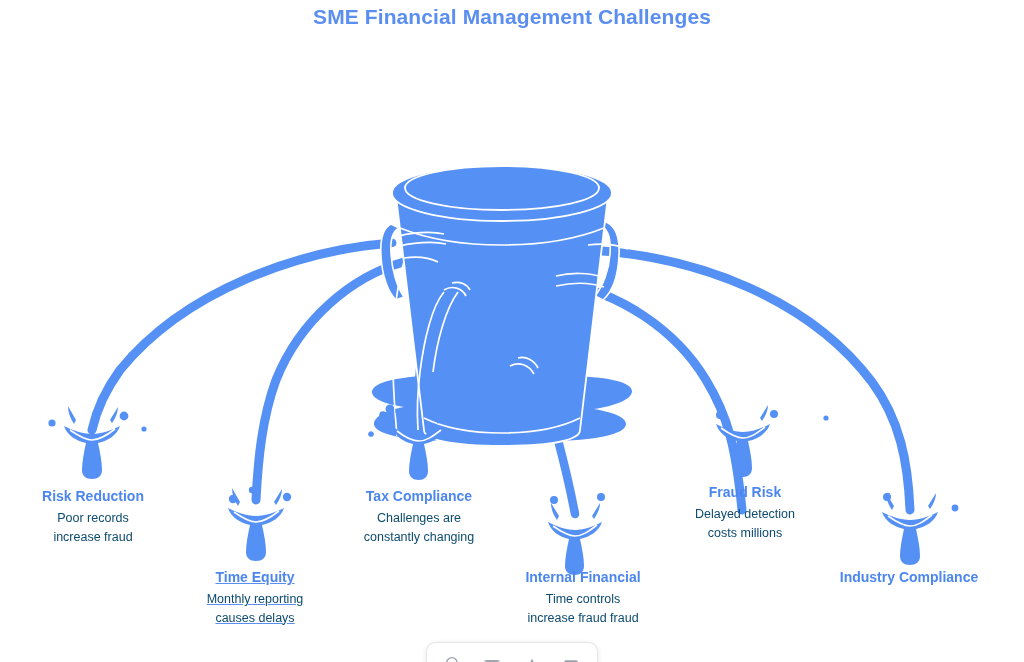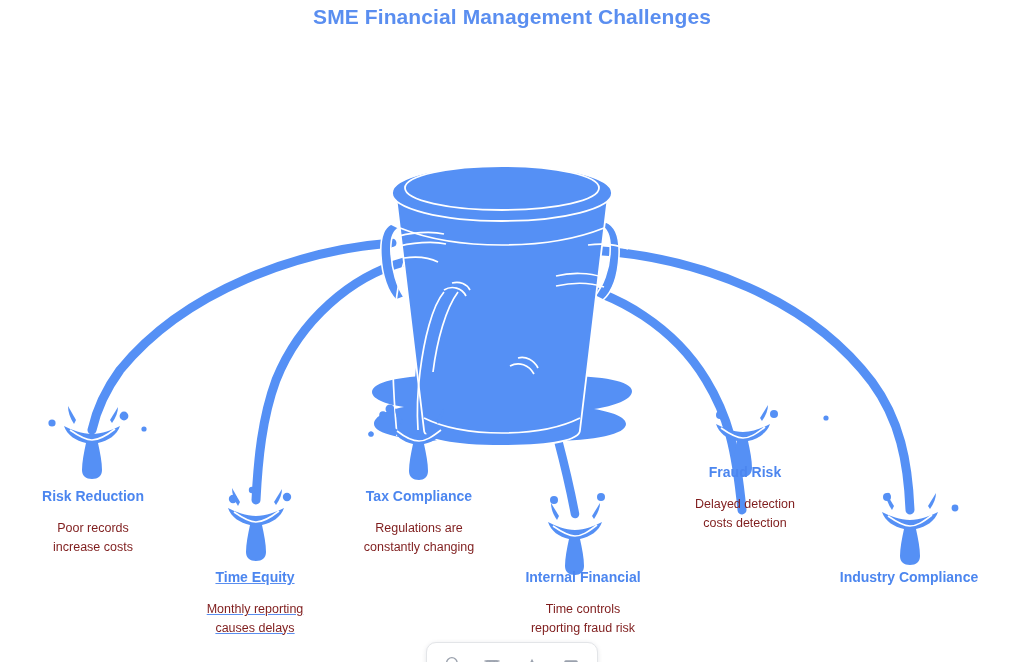--- a/index.html
+++ b/index.html
@@ -52,33 +52,33 @@
     color: #5a8ef0;
   }
   .leak-label .ll-title {
     font-size: 14px;
     font-weight: bold;
     line-height: 16px;
     color: #4c86ef;
     white-space: nowrap;
   }
   .leak-label .ll-desc {
-    margin-top: 15px;
+    margin-top: 5px;
     font-size: 12.5px;
     font-weight: normal;
     line-height: 18.5px;
-    color: #7f1d1d;
+    color: #0c4a6e;
   }
 
   
   #label-0 { left: 12px;  top: 488px; width: 162px; }
   #label-1 { left: 174px; top: 569px; width: 162px; text-decoration: underline; }
   #label-2 { left: 338px; top: 488px; width: 162px; }
   #label-3 { left: 502px; top: 569px; width: 162px; }
-  #label-4 { left: 664px; top: 464px; width: 162px; }
+  #label-4 { left: 664px; top: 484px; width: 162px; }
   #label-5 { left: 828px; top: 569px; width: 162px; }
 
   
   #bottom-toolbar {
     position: absolute;
     left: 50%;
     transform: translateX(-50%);
     bottom: -24px;
     width: 172px;
     height: 44px;
@@ -319,53 +319,53 @@
         <path d="M 888,516 C 898,523 904,526 910,526 C 917,526 923,522 932,515"></path>
       </g>
 
     </g>
   </svg>
 
   <div class="leak-label" id="label-0">
     <div class="ll-title">Risk Reduction</div>
     <div class="ll-desc">
       <div>Poor records</div>
-      <div>increase costs</div>
+      <div>increase fraud</div>
     </div>
   </div>
 
   <div class="leak-label" id="label-1">
     <div class="ll-title">Time Equity</div>
     <div class="ll-desc">
       <div>Monthly reporting</div>
       <div>causes delays</div>
     </div>
   </div>
 
   <div class="leak-label" id="label-2">
     <div class="ll-title">Tax Compliance</div>
     <div class="ll-desc">
-      <div>Regulations are</div>
+      <div>Challenges are</div>
       <div>constantly changing</div>
     </div>
   </div>
 
   <div class="leak-label" id="label-3">
     <div class="ll-title">Internal Financial</div>
     <div class="ll-desc">
       <div>Time controls</div>
-      <div>reporting fraud risk</div>
+      <div>increase fraud fraud</div>
     </div>
   </div>
 
   <div class="leak-label" id="label-4">
     <div class="ll-title">Fraud Risk</div>
     <div class="ll-desc">
       <div>Delayed detection</div>
-      <div>costs detection</div>
+      <div>costs millions</div>
     </div>
   </div>
 
   <div class="leak-label" id="label-5">
     <div class="ll-title">Industry Compliance</div>
   </div>
 
   <div id="bottom-toolbar">
     <div class="tb-btn">
       <svg width="18" height="18" viewBox="0 0 24 24" fill="none" stroke="currentColor" stroke-width="1.8">

